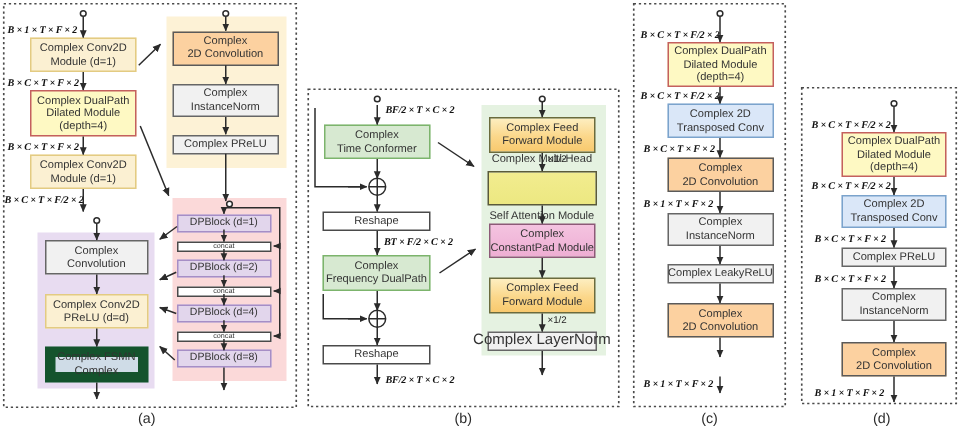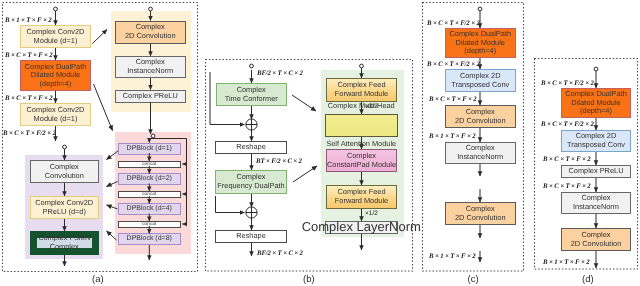--- a/index.html
+++ b/index.html
@@ -15,21 +15,21 @@
        align-items:center;justify-content:center;text-align:center;
        font-size:7px;line-height:8.4px;color:#333;letter-spacing:0px;}
   .box span{display:block;white-space:nowrap;}
   .dim{position:absolute;font-family:"Liberation Serif",serif;font-style:italic;
        font-weight:bold;font-size:6.8px;color:#111;white-space:nowrap;
        letter-spacing:-0.15px;line-height:7px;}
   .note{position:absolute;font-size:6.5px;color:#222;white-space:nowrap;}
   svg.ov{position:absolute;left:0;top:0;width:640px;height:286px;overflow:visible;pointer-events:none;}
   
   .c-yellow{background:#fbf0d2;border:1px solid #e3cb82;}
-  .c-pink{background:#f97316;border:1px solid #c4605f;}
+  .c-pink{background:#fef9c3;border:1px solid #c4605f;}
   .c-orange{background:#fcd1a0;border:1px solid #5a5a5a;}
   .c-gray{background:#f1f1f1;border:1px solid #666;}
   .c-white{background:#ffffff;border:1px solid #4a4a4a;}
   .c-blue{background:#dae7f8;border:1px solid #7ba3cc;}
   .c-bluegray{background:#cfdce7;border:7px solid #14532d;}
   .c-purple{background:#e2d6ec;border:1px solid #a68ec6;}
   .c-green{background:#d7e9d1;border:1px solid #7cb46c;}
   .c-goldgrad{background:linear-gradient(180deg,#fdeec0 0%,#fbd78a 55%,#f8c96e 100%);border:1px solid #6b6b3d;}
   .c-yellowgrad{background:linear-gradient(180deg,#f2ec8f 0%,#ece881 100%);border:1px solid #5a5a3a;}
   .c-pinkgrad{background:linear-gradient(180deg,#f4c3e0 0%,#eeaed3 100%);border:1px solid #8d5a78;}
@@ -144,41 +144,44 @@
 <span>Self Attention Module</span>
 </div>
 <div class="box c-pinkgrad" style="left:326px;top:149px;width:71px;height:23px;font-size:7.4px;line-height:8.6px;">
 <span>Complex</span>
 <span>ConstantPad Module</span>
 </div>
 <div class="box c-goldgrad" style="left:326px;top:185px;width:71px;height:24px;font-size:7.4px;line-height:8.6px;">
 <span>Complex Feed</span>
 <span>Forward Module</span>
 </div>
-<div class="box c-gray" style="left:325px;top:221px;width:72.5px;height:13px;font-size:13px;line-height:8.6px;">
+<div class="box c-gray" style="left:325px;top:221px;width:72.5px;height:13px;font-size:10px;line-height:8.6px;">
 <span>Complex LayerNorm</span>
 </div>
 <div class="note" style="left:365px;top:103px;font-size:6.5px;">×1/2</div>
 <div class="note" style="left:365px;top:210px;font-size:6.5px;">×1/2</div>
 <div class="box c-pink" style="left:445px;top:28px;width:70.5px;height:30px;font-size:7.4px;line-height:8.6px;">
 <span>Complex DualPath</span>
 <span>Dilated Module</span>
 <span>(depth=4)</span>
 </div>
 <div class="box c-blue" style="left:445px;top:69px;width:70.5px;height:23px;font-size:7.4px;line-height:8.6px;">
 <span>Complex 2D</span>
 <span>Transposed Conv</span>
 </div>
 <div class="box c-orange" style="left:445px;top:105px;width:70.5px;height:23px;font-size:7.4px;line-height:8.6px;">
 <span>Complex</span>
 <span>2D Convolution</span>
 </div>
 <div class="box c-gray" style="left:445px;top:142px;width:70.5px;height:22px;font-size:7.4px;line-height:8.6px;">
 <span>Complex</span>
 <span>InstanceNorm</span>
+</div>
+<div class="box c-gray" style="left:445px;top:176px;width:70.5px;height:13px;font-size:7.4px;line-height:8.6px;">
+<span>Complex LeakyReLU</span>
 </div>
 <div class="box c-orange" style="left:445px;top:202px;width:70.5px;height:23px;font-size:7.4px;line-height:8.6px;">
 <span>Complex</span>
 <span>2D Convolution</span>
 </div>
 <div class="dim" style="left:427px;top:20px;font-size:6.8px;">B × C × T × F/2 × 2</div>
 <div class="dim" style="left:427px;top:61px;font-size:6.8px;">B × C × T × F/2 × 2</div>
 <div class="dim" style="left:429px;top:96px;font-size:6.8px;">B × C × T × F × 2</div>
 <div class="dim" style="left:429px;top:133px;font-size:6.8px;">B × 1 × T × F × 2</div>
 <div class="dim" style="left:429px;top:253px;font-size:6.8px;">B × 1 × T × F × 2</div>

